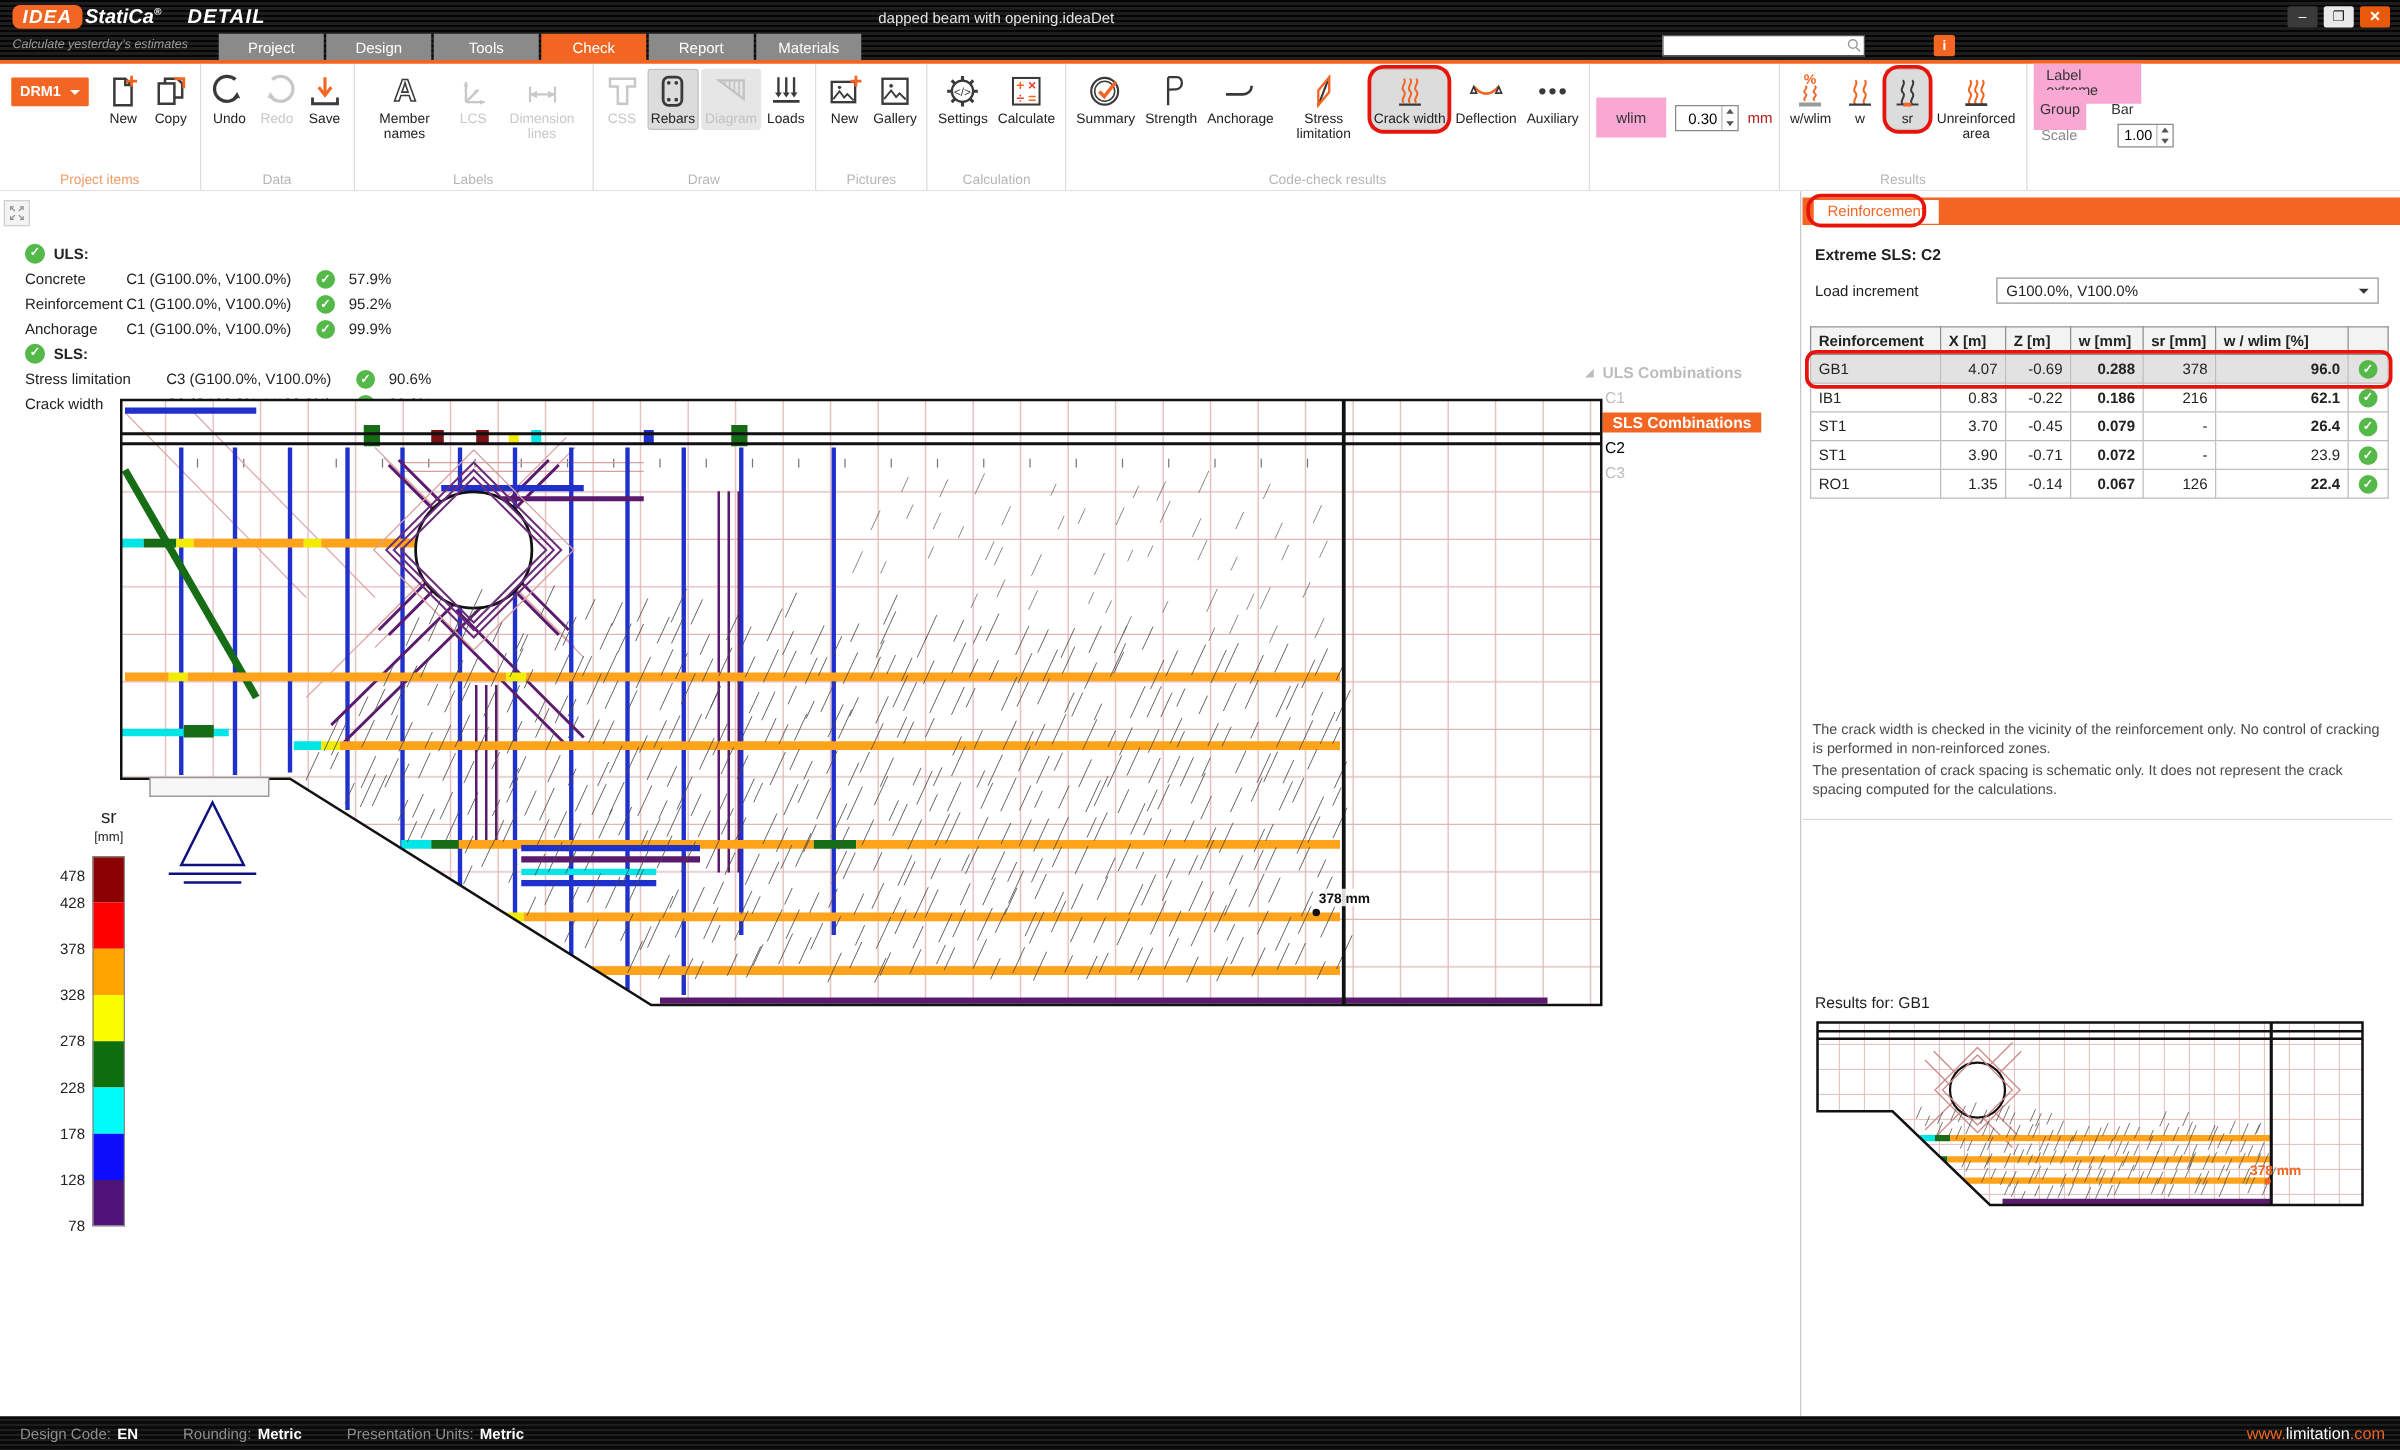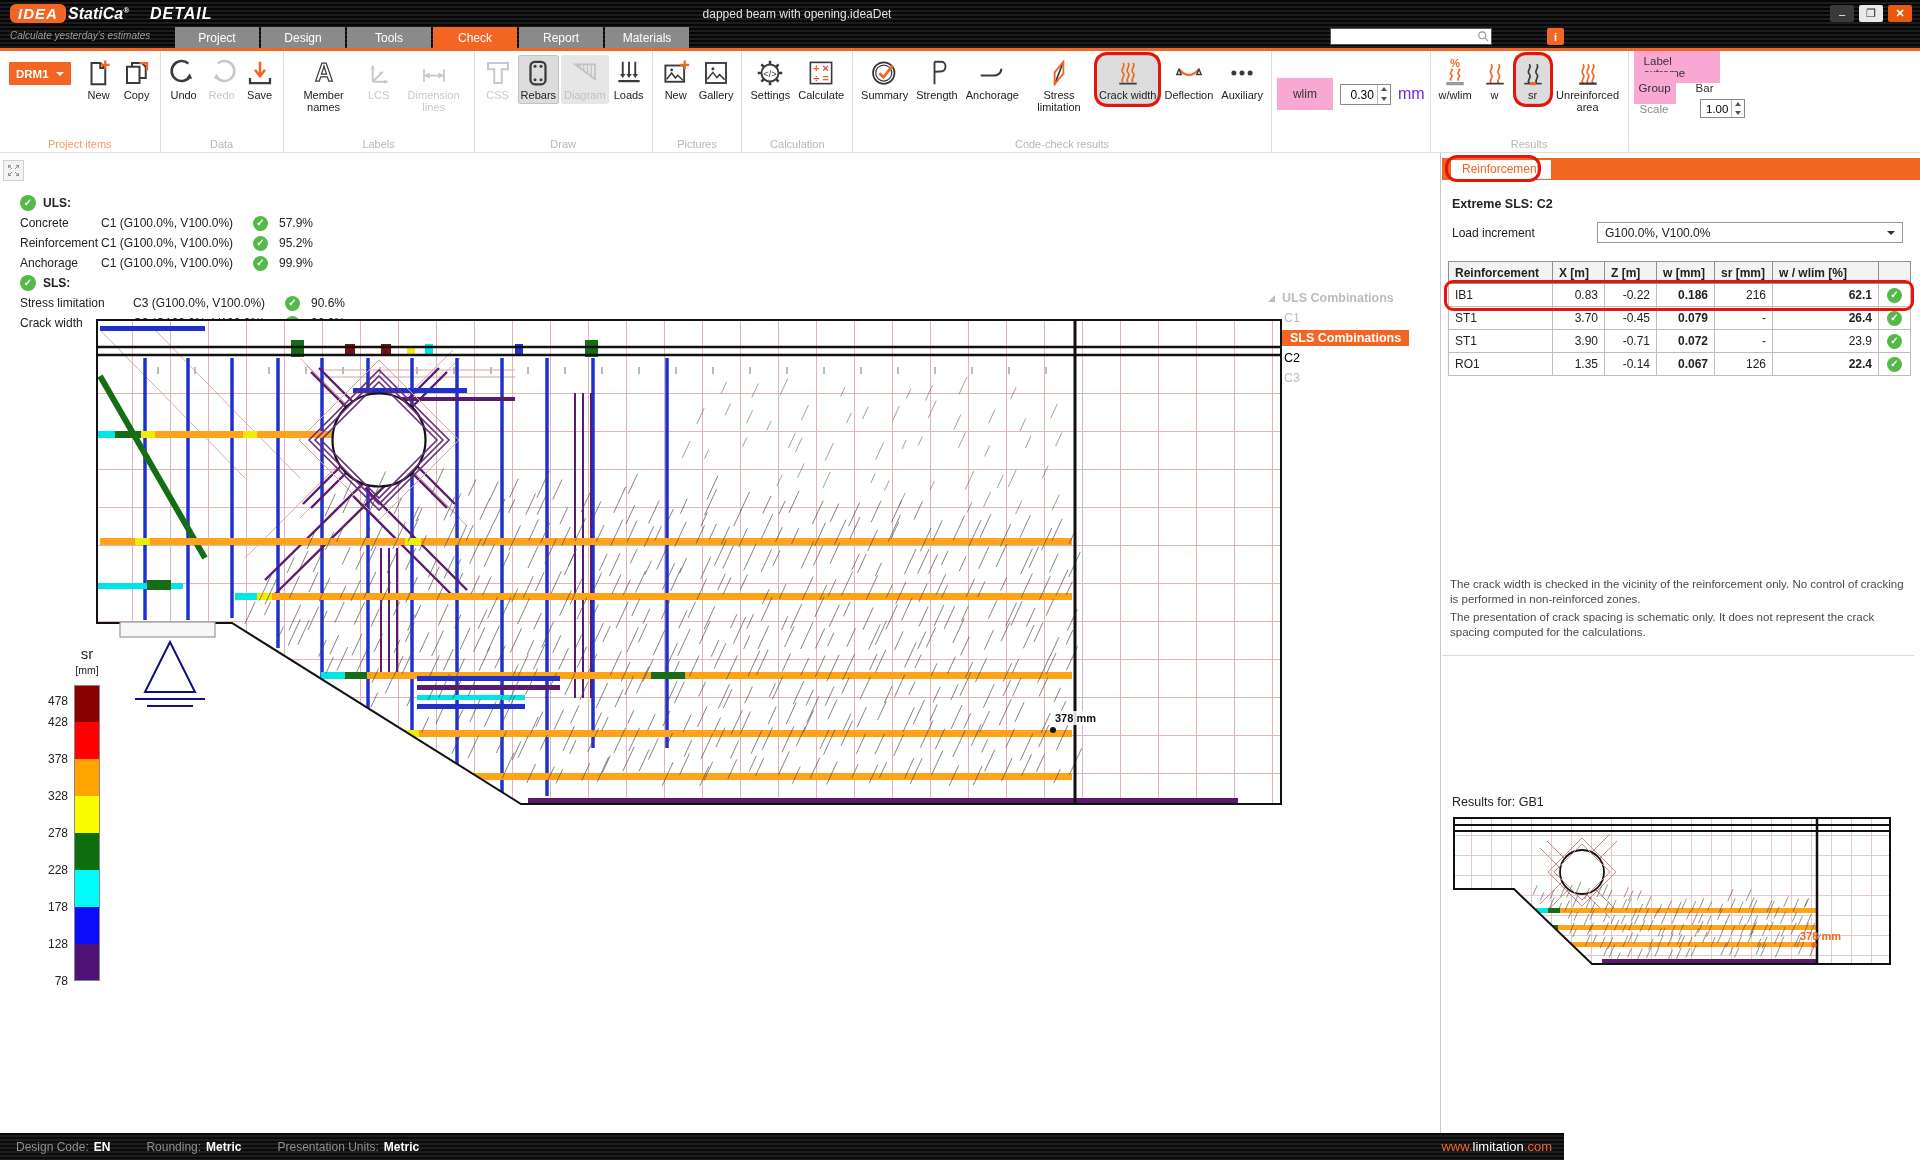--- a/index.html
+++ b/index.html
@@ -54,21 +54,21 @@
   .chip{background:#f9a8d4;color:#333;font-size:12px;height:18px;display:inline-flex;align-items:center;
     justify-content:center;padding:16px 10px}
   .wlim-body{align-items:center;gap:7px;padding-top:8px}
   .wlim-body .chip{width:56px}
   .spin{display:inline-flex;border:1px solid #8a8a8a;background:#fff;height:21px;align-items:stretch}
   .spin .val{width:36px;font-size:12px;text-align:right;padding:3px 3px 0 2px}
   .arrs{width:13px;display:flex;flex-direction:column;border-left:1px solid #bbb}
   .arrs span{flex:1;display:flex;align-items:center;justify-content:center}
   .tri-up{width:0;height:0;border-left:3.5px solid transparent;border-right:3.5px solid transparent;border-bottom:4px solid #555}
   .tri-dn{width:0;height:0;border-left:3.5px solid transparent;border-right:3.5px solid transparent;border-top:4px solid #555}
-  .unit{font-size:16px;color:#6d28d9}
+  .unit{font-size:12px;color:#b91c1c}
   .le-body{flex-direction:column;display:flex;gap:2px;padding-top:2px;align-items:stretch}
   .le-row{display:flex;gap:14px;align-items:center;height:19px}
   .chip.wide{width:86px;height:17px;font-size:11.5px}
   .chip.sm{width:42px;height:16px;font-size:11.5px}
   .le-plain{font-size:11.5px;color:#333;padding-left:6px}
   .le-plain.dim{color:#888}
   .spin.sm{height:19px}.spin.sm .val{width:30px;font-size:11.5px}
   
   .canvas{position:absolute;left:0;top:153px;width:1441px;height:980px;background:#fff;border-right:1px solid #c8c8c8}
   .fit-btn{position:absolute;left:3px;top:7px;width:21px;height:21px;border:1px solid #cfcfcf;background:#f3f3f3;
@@ -111,21 +111,21 @@
   .rtable td.num{text-align:right}
   .rtable td.b{font-weight:bold}
   .rtable tr.selected td{background:#e2e2e2}
   .row-ring{position:absolute;left:2px;top:127px;width:470px;height:31px;border:3px solid #e8140c;border-radius:9px;pointer-events:none;z-index:3}
   .notes{position:absolute;left:8px;top:424px;width:456px;font-size:11.5px;color:#4a4a4a;line-height:14.5px}
   .notes p{margin:0 0 4px 0}
   .panel-hr{position:absolute;left:0;top:502px;width:472px;border-top:1px solid #dadada}
   .results-for{position:absolute;left:10px;top:642px;font-size:12.5px;color:#222}
   .mini{position:absolute;left:10px;top:663px;width:440px;height:172px}
   
-  .statusbar{position:absolute;left:0;top:1133px;width:1564px;height:27px;
+  .statusbar{position:absolute;left:0;top:1133px;width:1920px;height:27px;
     background:repeating-linear-gradient(180deg,#0a0a0a 0 2px,#1e1e1e 2px 4px);
     display:flex;align-items:center;padding-left:16px;gap:36px;font-size:12px}
   .sb-item{display:flex;gap:5px}
   .sb-label{color:#8f8f8f}
   .sb-value{color:#fff;font-weight:bold}
   .website{position:absolute;right:12px;top:0;height:27px;display:flex;align-items:center;font-size:13px}
   .website .acc{color:#f26522}.website .plain{color:#fff}
 </style>
 </head>
 <body>
@@ -1249,20 +1249,29 @@
           <th>Reinforcement</th>
           <th>X [m]</th>
           <th>Z [m]</th>
           <th>w [mm]</th>
           <th>sr [mm]</th>
           <th>w / wlim [%]</th>
           <th></th>
         </tr>
       </thead>
       <tbody>
+        <tr class="selected">
+          <td>GB1</td>
+          <td class="num">4.07</td>
+          <td class="num">-0.69</td>
+          <td class="num b">0.288</td>
+          <td class="num">378</td>
+          <td class="num b">96.0</td>
+          <td style="text-align:center;padding:1px"><span class="gcheck">✓</span></td>
+        </tr>
         <tr class="">
           <td>IB1</td>
           <td class="num">0.83</td>
           <td class="num">-0.22</td>
           <td class="num b">0.186</td>
           <td class="num">216</td>
           <td class="num b">62.1</td>
           <td style="text-align:center;padding:1px"><span class="gcheck">✓</span></td>
         </tr>
         <tr class="">

